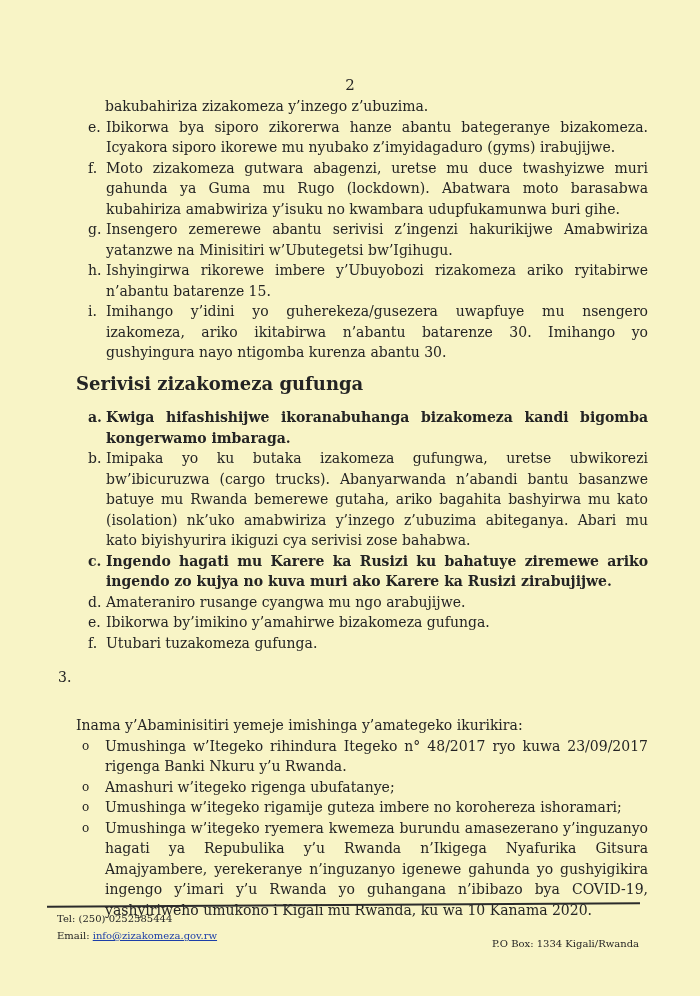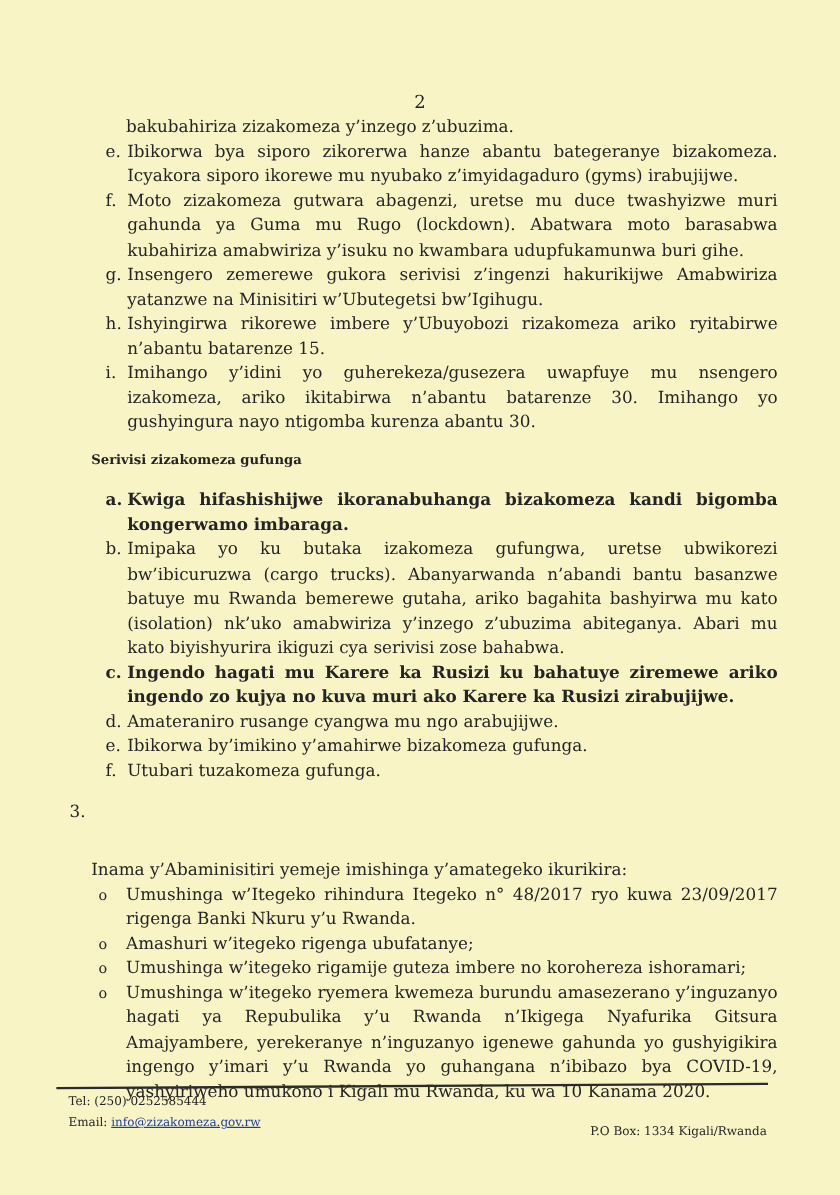--- a/index.html
+++ b/index.html
@@ -30,21 +30,21 @@
   }
   .intro { padding-left: 47px; text-align: justify; }
   .letter-list { margin-left: 30px; }
   .li { display: flex; }
   .li .marker { width: 18px; flex: 0 0 auto; }
   .li .text { flex: 1; text-align: justify; }
   .bold { font-weight: bold; }
   .heading {
     margin: 11px 0 13px 18px;
     font-weight: bold;
-    font-size: 11px;
+    font-size: 18px;
   }
   .item3 { display: flex; margin-top: 14px; }
   .item3 .marker { width: 18px; flex: 0 0 auto; }
   .item3 .text { flex: 1; margin-top: 48px; }
   .bullet-list { margin-left: 24px; }
   .bli { display: flex; }
   .bli .marker { width: 23px; flex: 0 0 auto; font-size: 12px; }
   .bli .text { flex: 1; text-align: justify; }
   .footer-divider {
     position: absolute;
@@ -88,21 +88,21 @@
       <div class="li">
         <span class="marker">e.</span>
         <div class="text">Ibikorwa bya siporo zikorerwa hanze abantu bategeranye bizakomeza. Icyakora siporo ikorewe mu nyubako z’imyidagaduro (gyms) irabujijwe.</div>
       </div>
       <div class="li">
         <span class="marker">f.</span>
         <div class="text">Moto zizakomeza gutwara abagenzi, uretse mu duce twashyizwe muri gahunda ya Guma mu Rugo (lockdown). Abatwara moto barasabwa kubahiriza amabwiriza y’isuku no kwambara udupfukamunwa buri gihe.</div>
       </div>
       <div class="li">
         <span class="marker">g.</span>
-        <div class="text">Insengero zemerewe gukora serivisi z’ingenzi hakurikijwe Amabwiriza yatanzwe na Minisitiri w’Ubutegetsi bw’Igihugu.</div>
+        <div class="text">Insengero zemerewe abantu serivisi z’ingenzi hakurikijwe Amabwiriza yatanzwe na Minisitiri w’Ubutegetsi bw’Igihugu.</div>
       </div>
       <div class="li">
         <span class="marker">h.</span>
         <div class="text">Ishyingirwa rikorewe imbere y’Ubuyobozi rizakomeza ariko ryitabirwe n’abantu batarenze 15.</div>
       </div>
       <div class="li">
         <span class="marker">i.</span>
         <div class="text">Imihango y’idini yo guherekeza/gusezera uwapfuye mu nsengero izakomeza, ariko ikitabirwa n’abantu batarenze 30. Imihango yo gushyingura nayo ntigomba kurenza abantu 30.</div>
       </div>
     </div>

